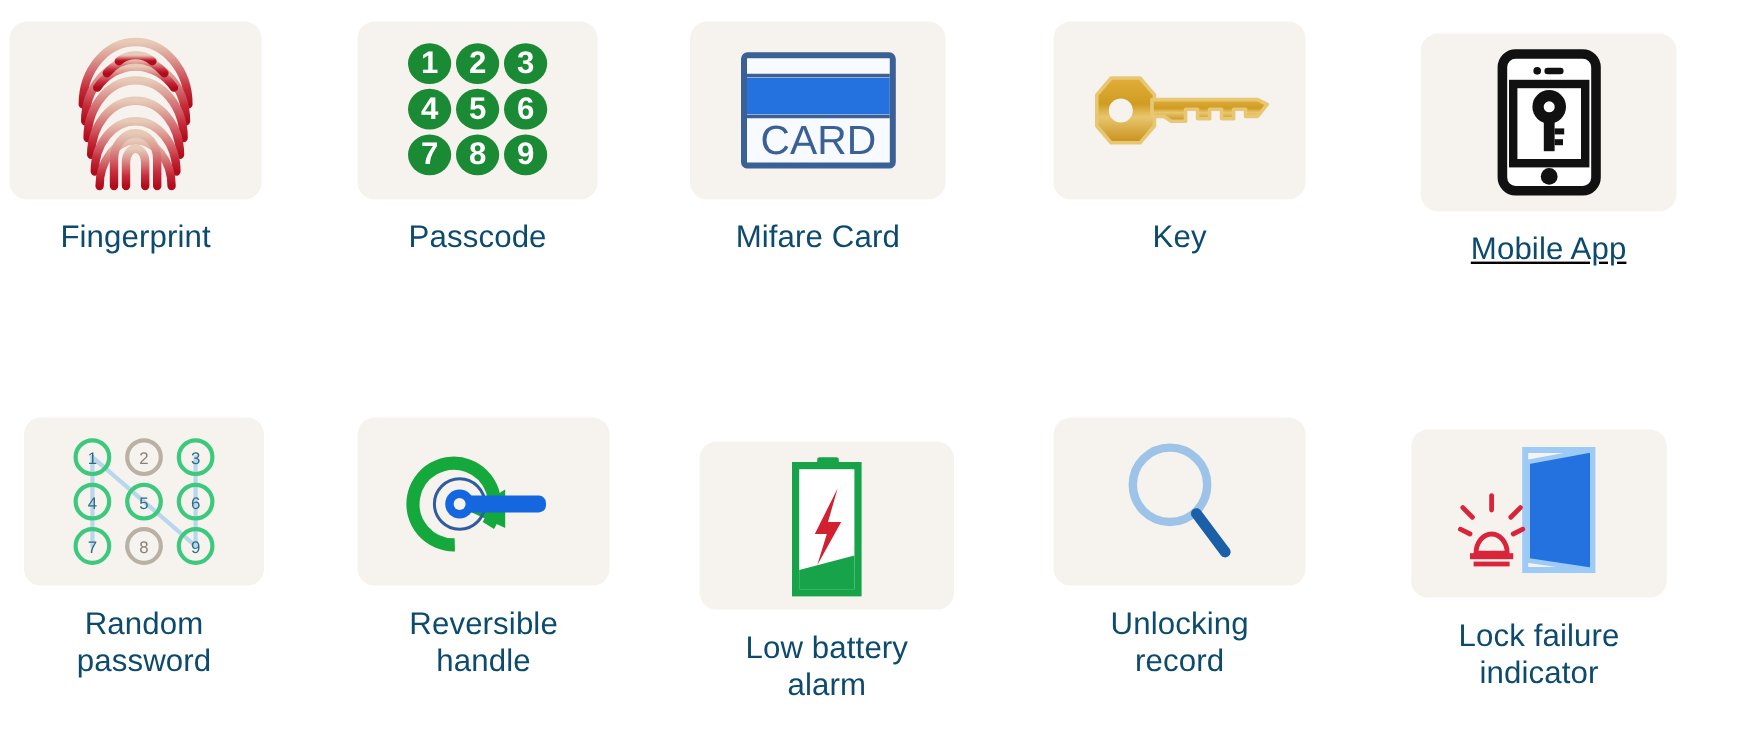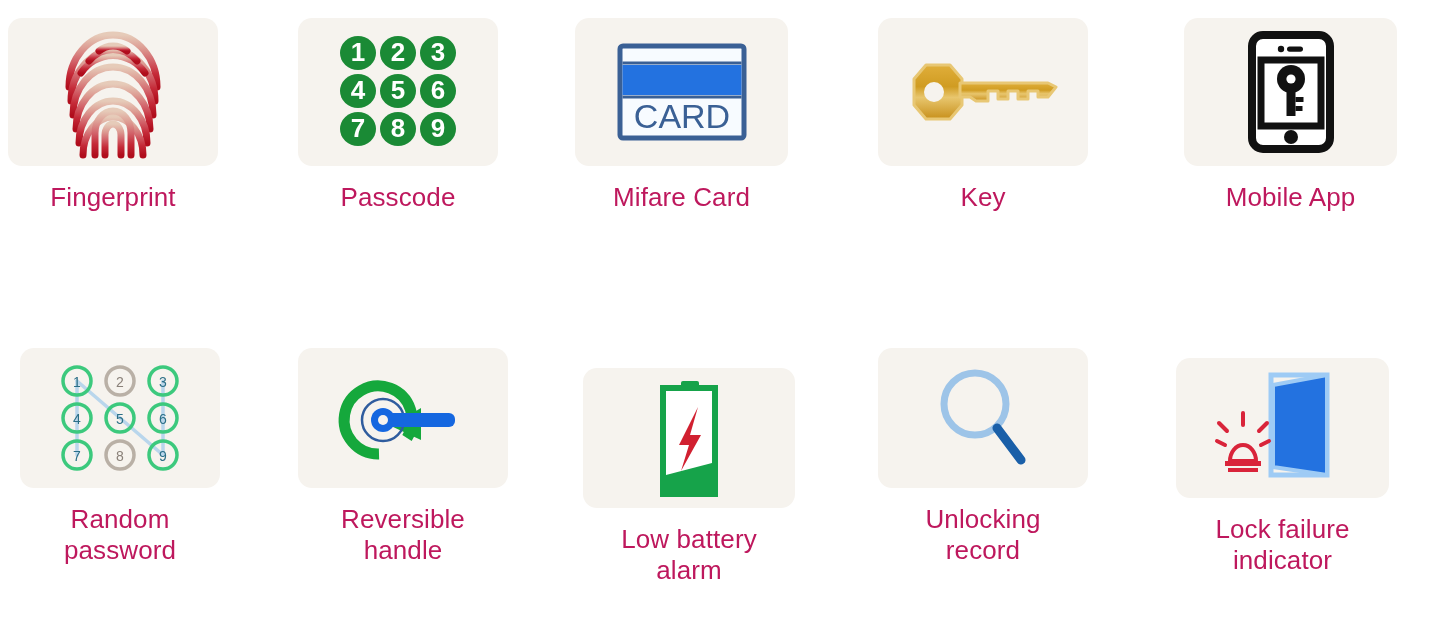--- a/index.html
+++ b/index.html
@@ -36,21 +36,21 @@
     align-items: center;
     justify-content: center;
     box-sizing: border-box;
   }
 
   .feature-label {
     margin-top: 16px;
     font-size: 26px;
     line-height: 1.2;
     letter-spacing: 0.1px;
-    color: #be185d;
+    color: #0c4a6e;
     white-space: pre-line;
   }
 
   
   .row1 .feature-label { text-align: center; }
   .row2 .feature-label { text-align: center; }
 
   svg { display: block; overflow: visible; }
 </style>
 </head>
@@ -172,21 +172,21 @@
                      L112,46 L112,38 L102,38 L102,46 L92,46 L92,38 L82,38 L82,48
                      L70,48 L64,44 L54,44 Z" fill="url(#keyGrad)"></path>
           </g>
           <ellipse cx="28" cy="39" rx="10" ry="10" fill="#f6f3ee"></ellipse>
         </svg>
       </span>
     </div>
     <div class="feature-label">Key</div>
   </div>
 
-  <div class="feature row1" style="left:1170px; top:18px; width:241px;">
+  <div class="feature row1" style="left:1170px; top:28px; width:241px;text-decoration:underline;">
     <div class="icon-card" style="width:213px; height:148px;">
       <span>
         <svg width="86" height="122" viewBox="0 0 86 122">
           <rect x="4" y="4" width="78" height="114" rx="11" fill="#ffffff" stroke="#111111" stroke-width="8"></rect>
           <circle cx="33" cy="18" r="3.2" fill="#111111"></circle>
           <rect x="39" y="15.4" width="16" height="5.4" rx="2.7" fill="#111111"></rect>
           <rect x="13" y="29" width="60" height="66" fill="none" stroke="#111111" stroke-width="7"></rect>
           <g fill="#111111">
             <circle cx="43" cy="48" r="14"></circle>
             <rect x="38.5" y="56" width="9" height="29"></rect>

